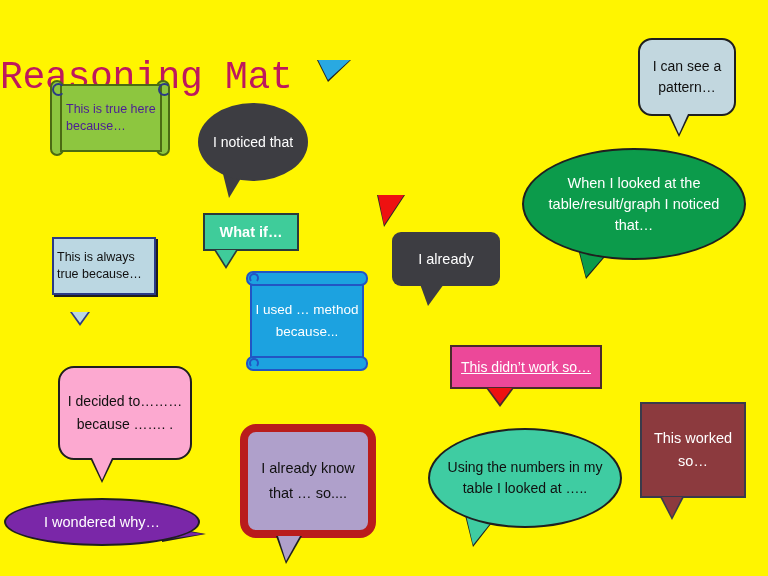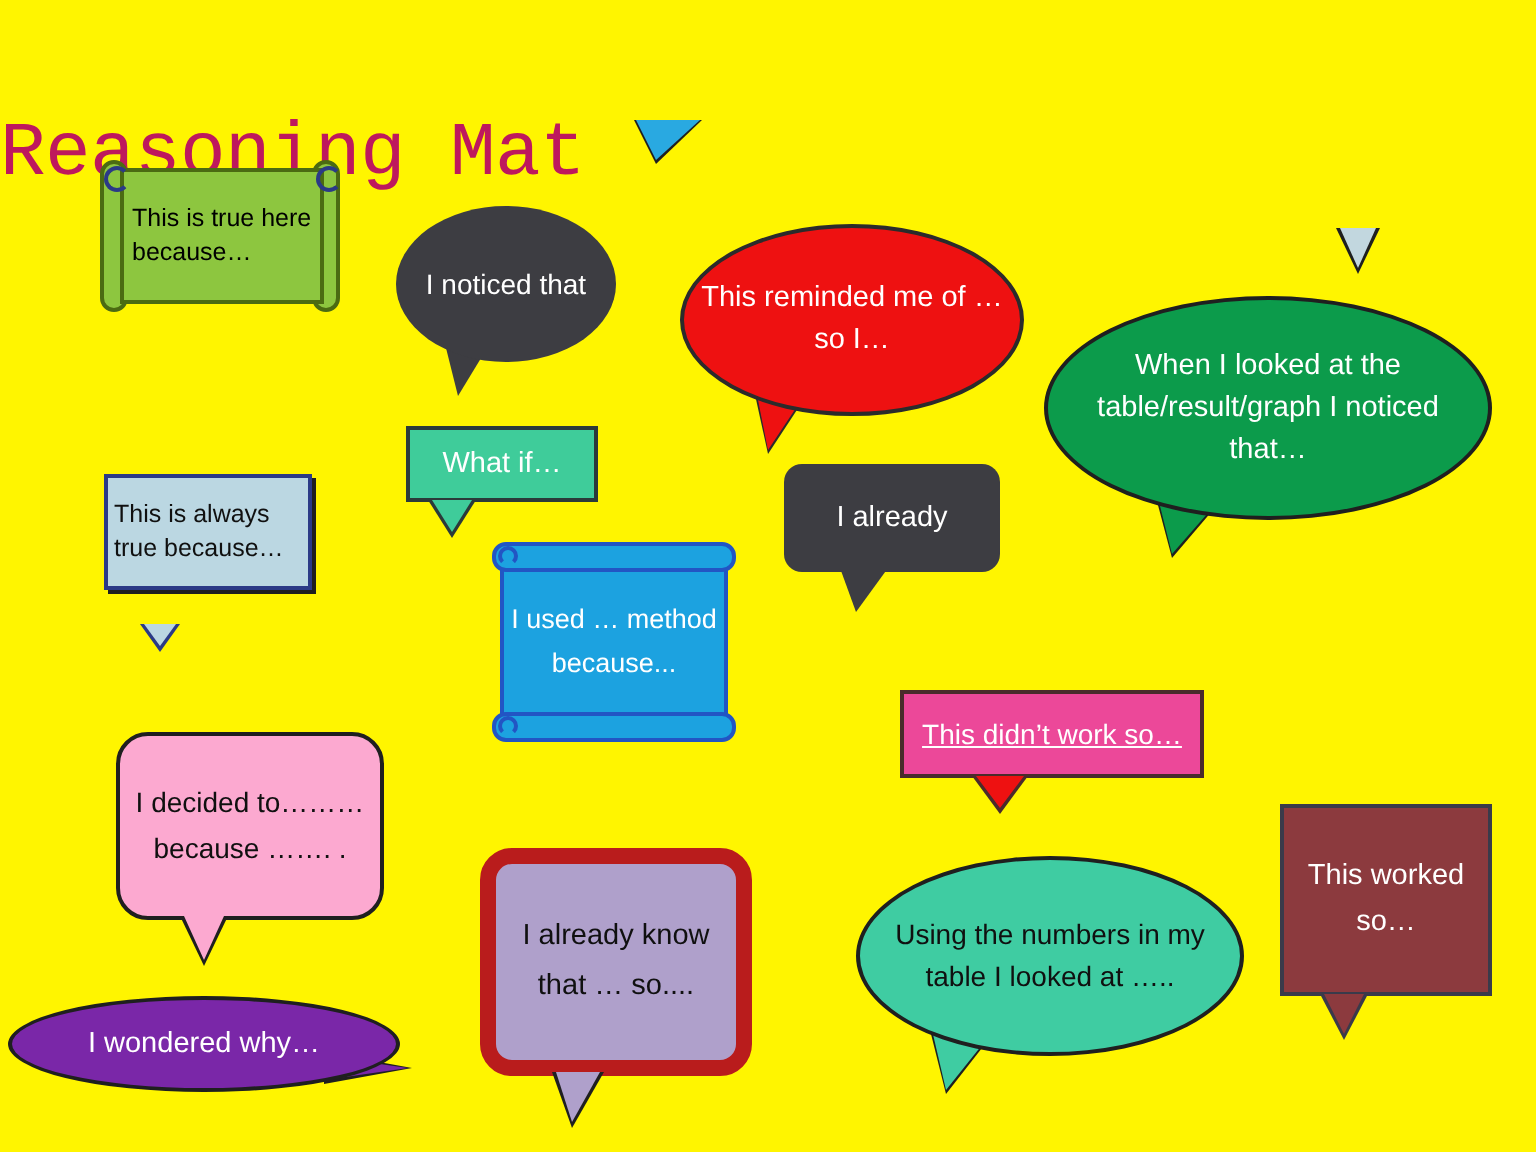--- a/index.html
+++ b/index.html
@@ -117,21 +117,21 @@
     position: absolute;
     width: 9px; height: 9px;
     border: 2px solid #2b3a86;
     border-radius: 50%;
     border-right-color: transparent;
     top: 3px;
   }
   #s-green .curl.l { left: 4px; }
   #s-green .curl.r { left: 110px; }
   #s-green .txt {
-    color: #000000;
+    color: #4c1d95;
     font-size: 12.5px;
     line-height: 17px;
     text-align: left;
     padding-left: 4px;
     width: 100%;
   }
 
   
   #b-noticed {
     left: 198px; top: 103px;
@@ -235,20 +235,21 @@
   
   #b-whatif {
     left: 203px; top: 213px;
     width: 96px; height: 38px;
     background: #3FCC9A;
     border: 2px solid #2b3a3a;
     color: #fff;
     font-size: 14.5px;
     line-height: 19px;
     z-index: 6;
+    font-weight: bold;
   }
   #b-whatif-tail {
     left: 216px; top: 250px;
     border-left: 10px solid transparent;
     border-right: 10px solid transparent;
     border-top: 16px solid #3FCC9A;
     z-index: 7;
   }
   #b-whatif-tail-o {
     left: 214px; top: 250px;
@@ -533,24 +534,24 @@
     <div class="curl r"></div>
   </div>
 
   <div class="tail" id="b-noticed-tail"></div>
   <div class="bub" id="b-noticed">
     <span class="txt">I noticed that</span>
   </div>
 
   <div class="tail" id="b-reminded-tail-o"></div>
   <div class="tail" id="b-reminded-tail"></div>
-  <div class="bub" id="b-reminded">
-    <span class="txt">This reminded me of …so I…</span>
-  </div>
-
+
+  <div class="bub" id="b-pattern">
+    <span class="txt">I can see a pattern…</span>
+  </div>
   <div class="tail" id="b-pattern-tail-o"></div>
   <div class="tail" id="b-pattern-tail"></div>
 
   <div class="tail" id="b-table-tail-o"></div>
   <div class="tail" id="b-table-tail"></div>
   <div class="bub" id="b-table">
     <span class="txt">When I looked at the table/result/graph I noticed that…</span>
   </div>
 
   <div class="bub" id="b-whatif">

